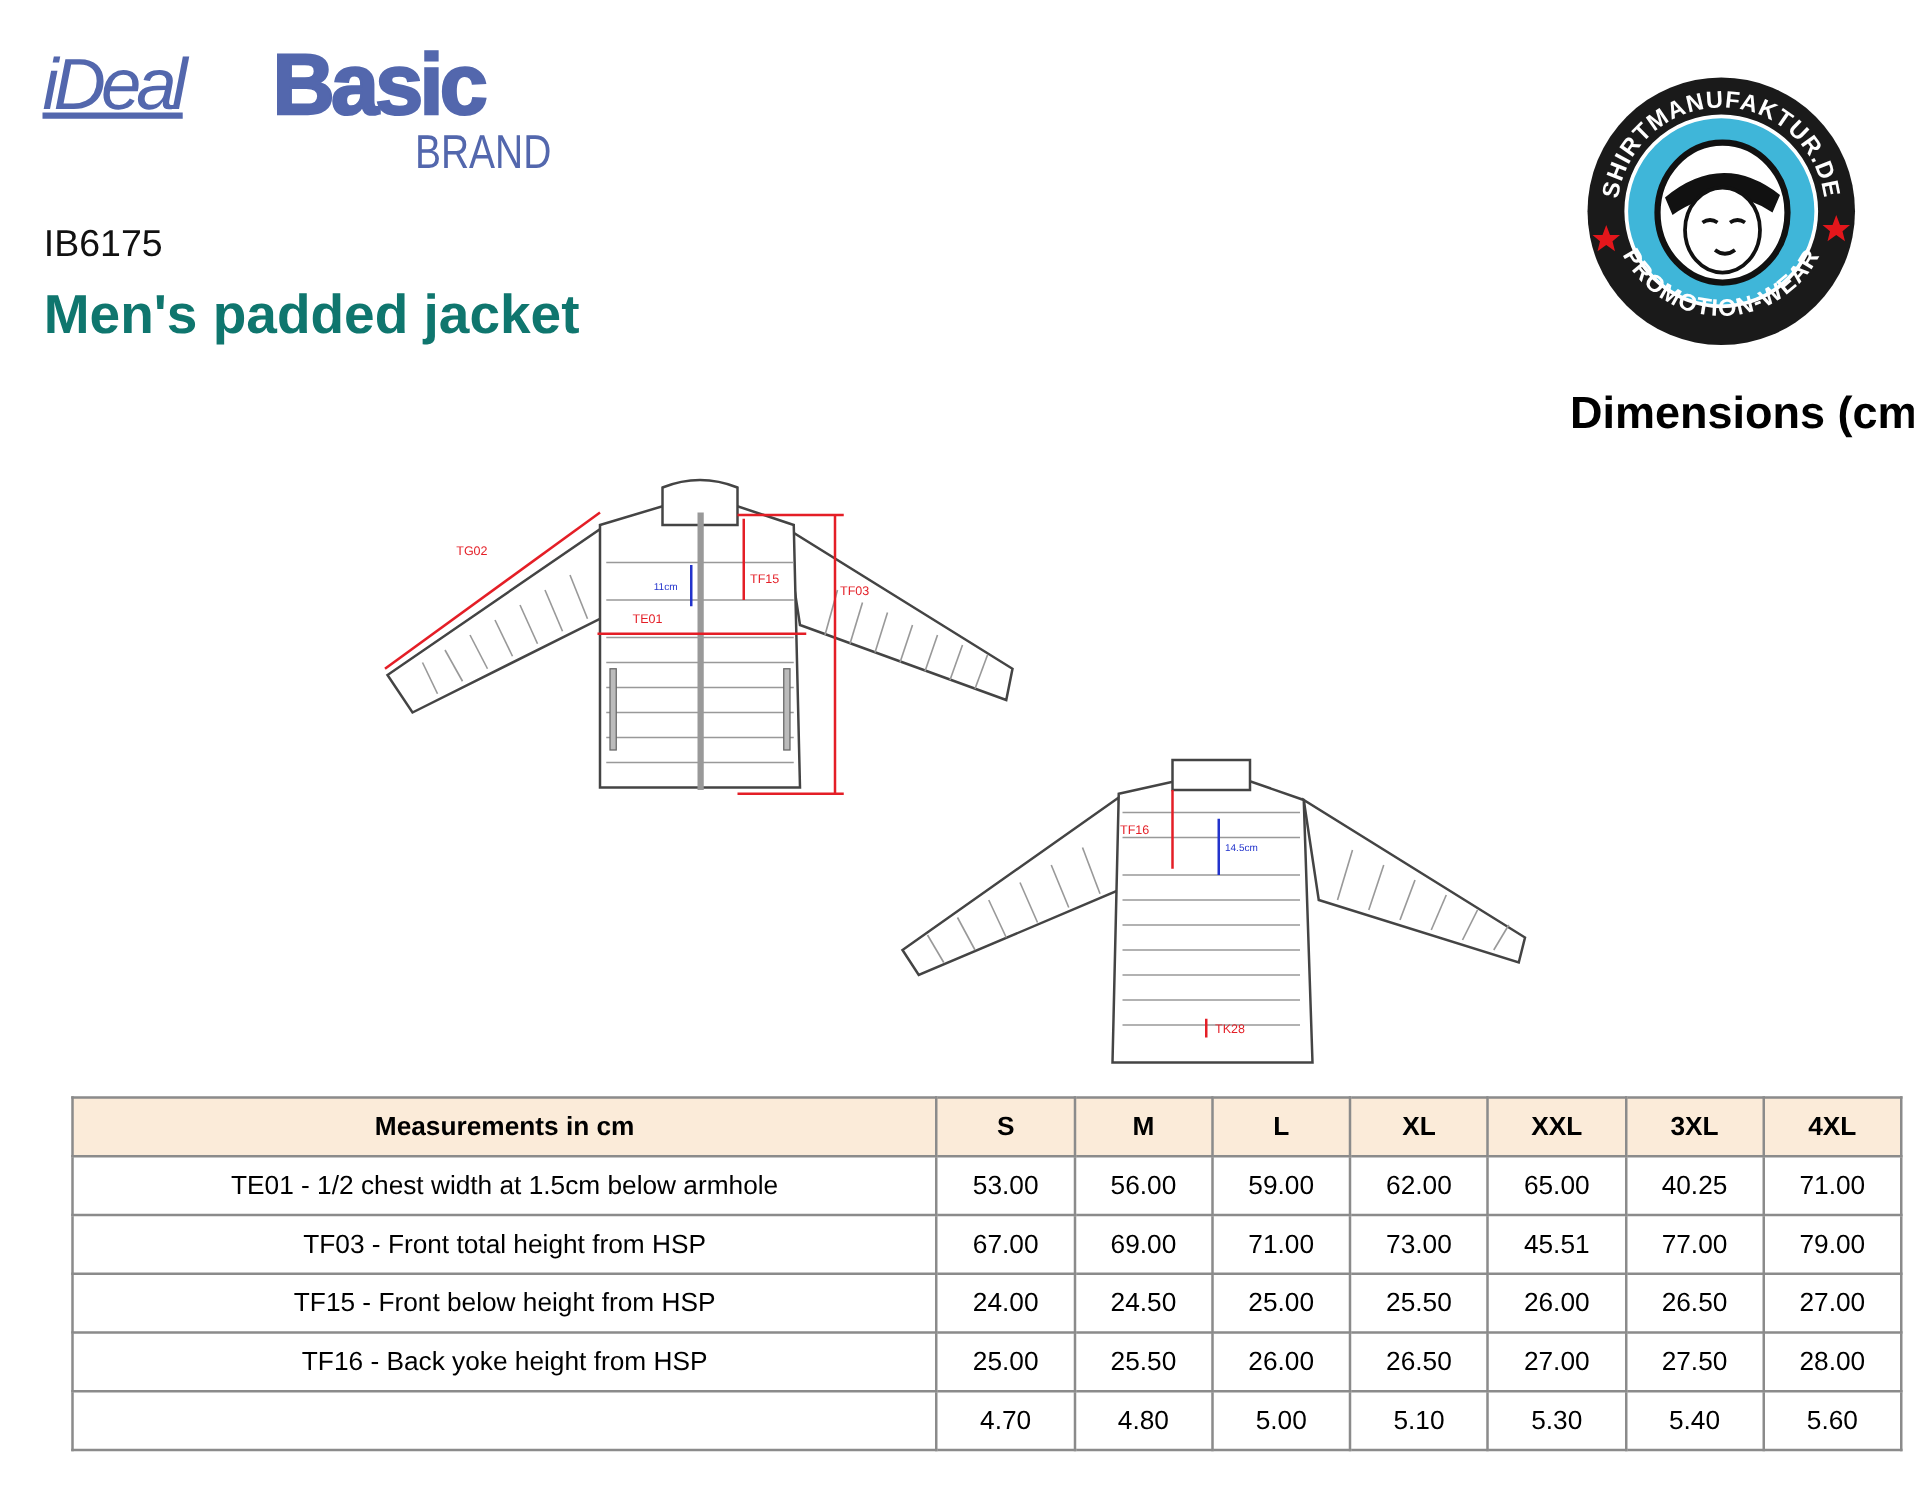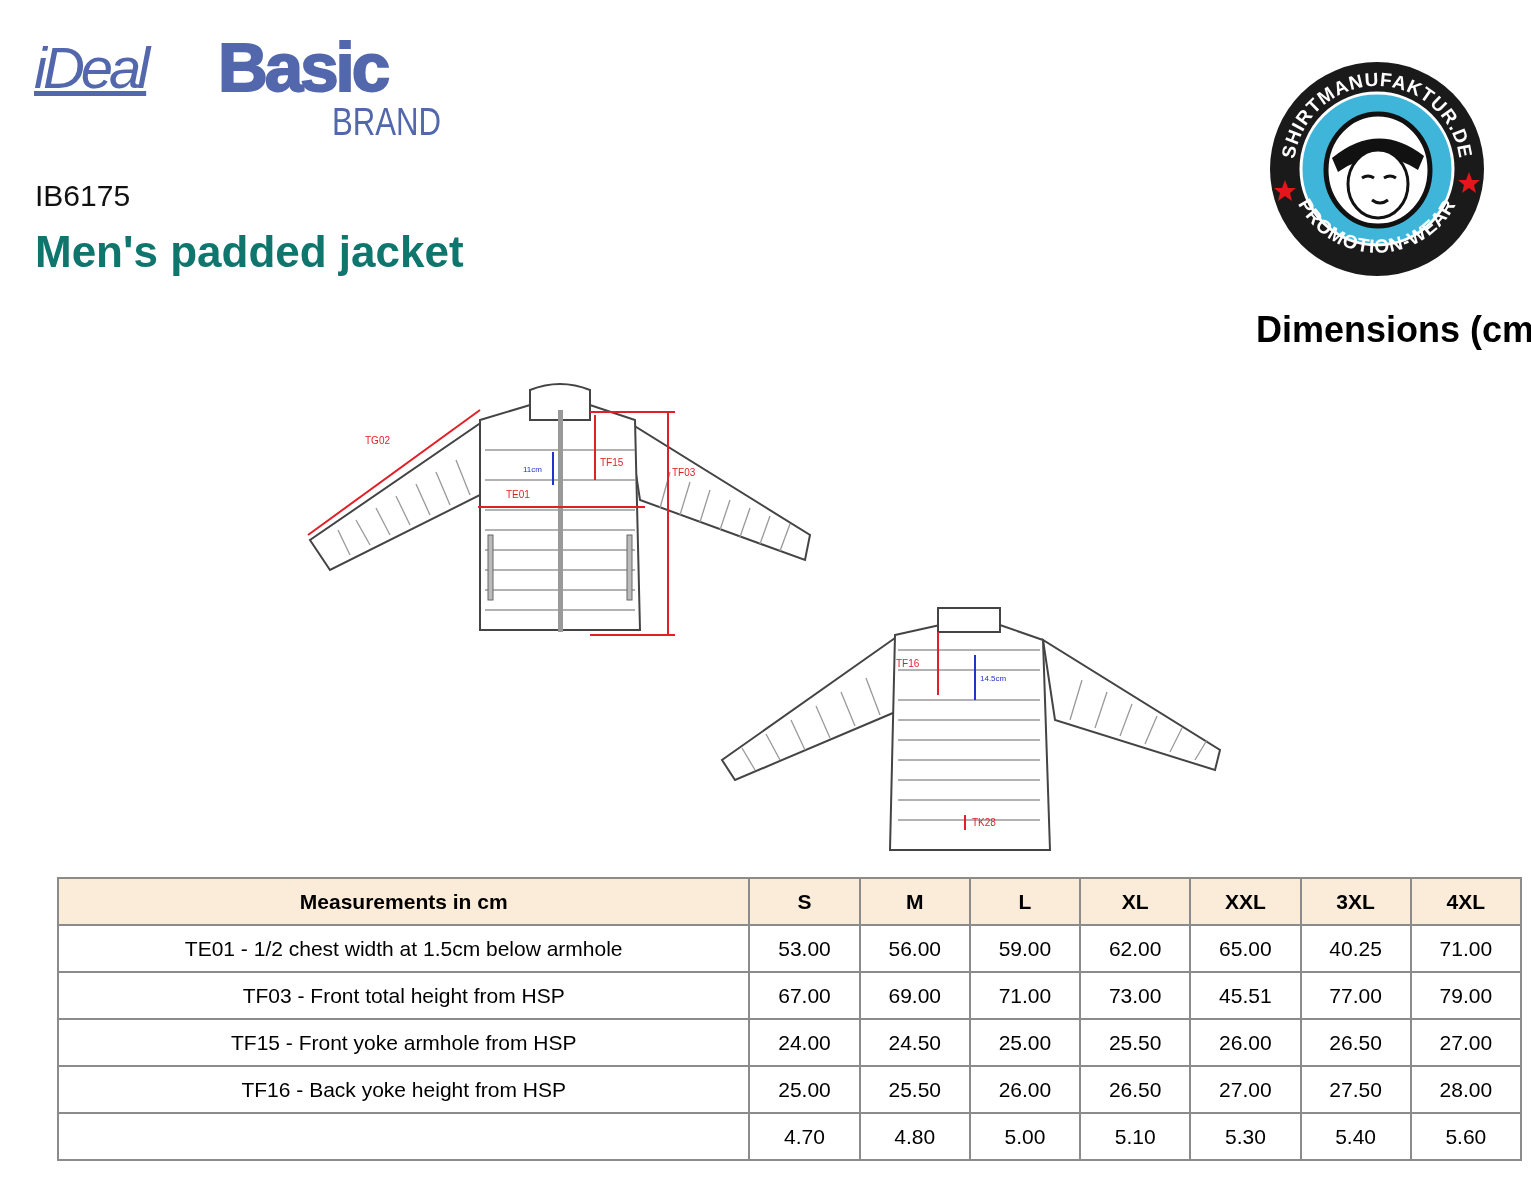--- a/index.html
+++ b/index.html
@@ -196,21 +196,21 @@
       <td>TF03 - Front total height from HSP</td>
       <td>67.00</td>
       <td>69.00</td>
       <td>71.00</td>
       <td>73.00</td>
       <td>45.51</td>
       <td>77.00</td>
       <td>79.00</td>
     </tr>
     <tr>
-      <td>TF15 - Front yoke armhole from HSP</td>
+      <td>TF15 - Front below height from HSP</td>
       <td>24.00</td>
       <td>24.50</td>
       <td>25.00</td>
       <td>25.50</td>
       <td>26.00</td>
       <td>26.50</td>
       <td>27.00</td>
     </tr>
     <tr>
       <td>TF16 - Back yoke height from HSP</td>

